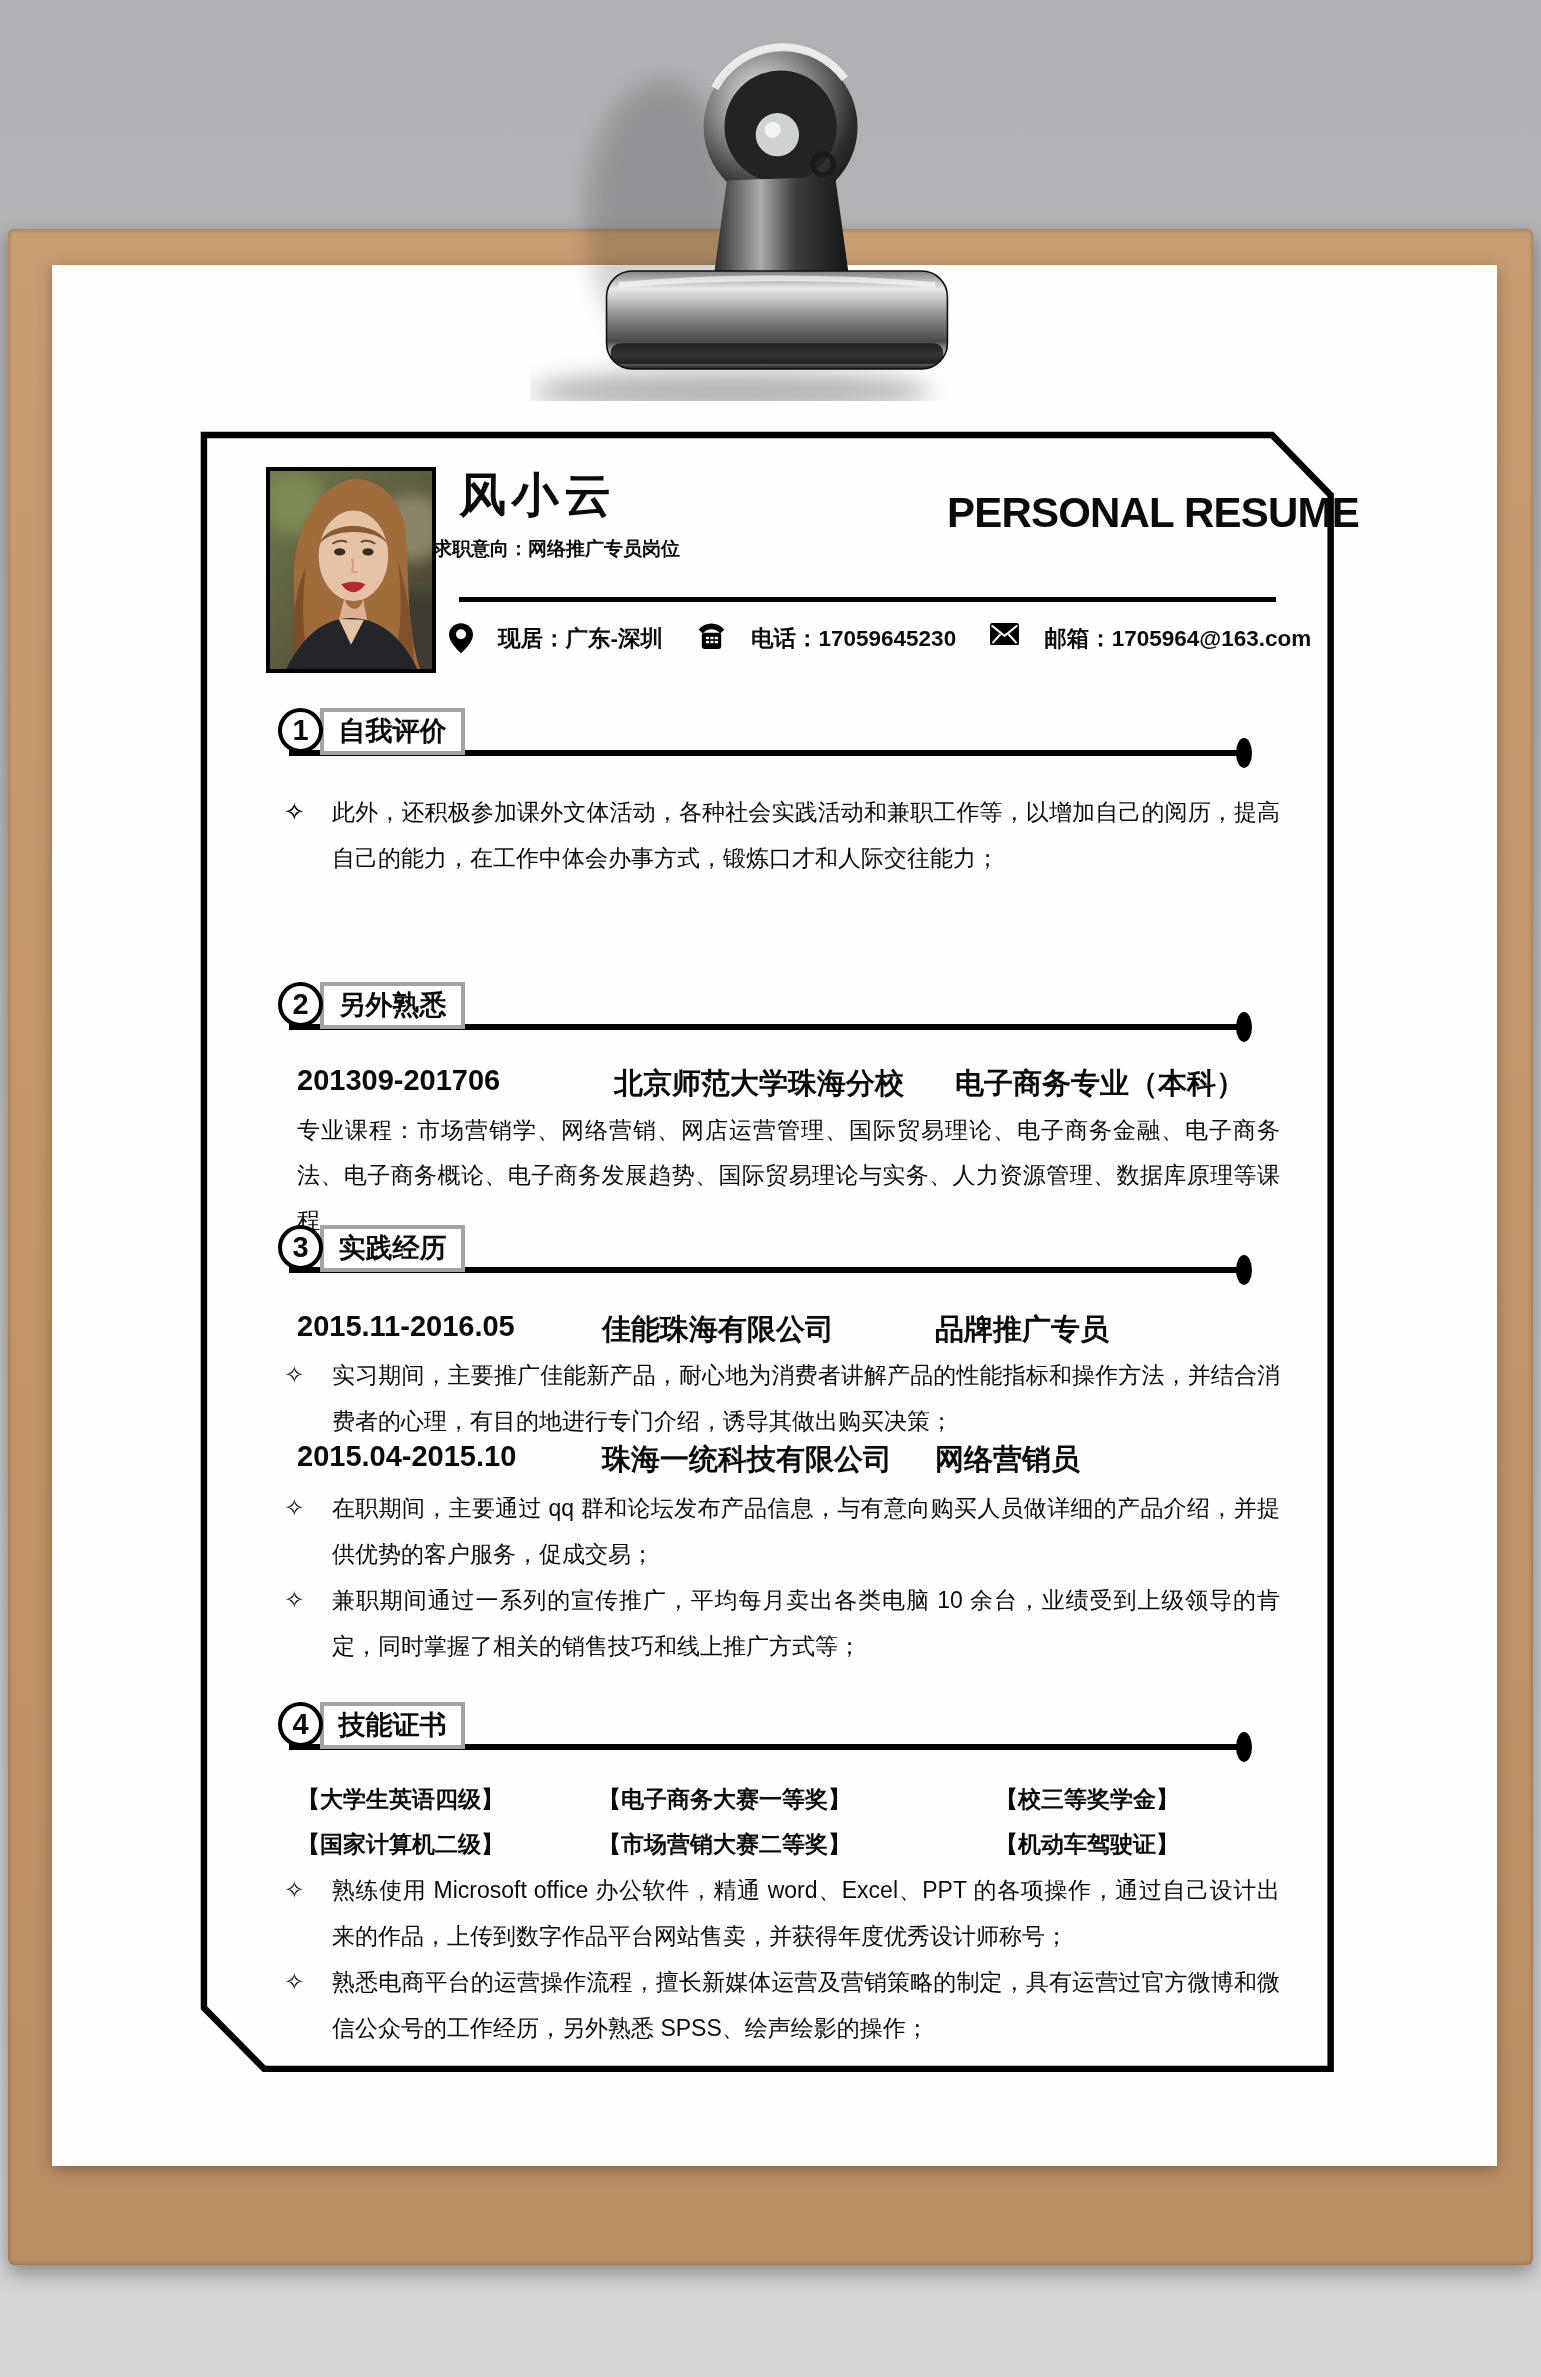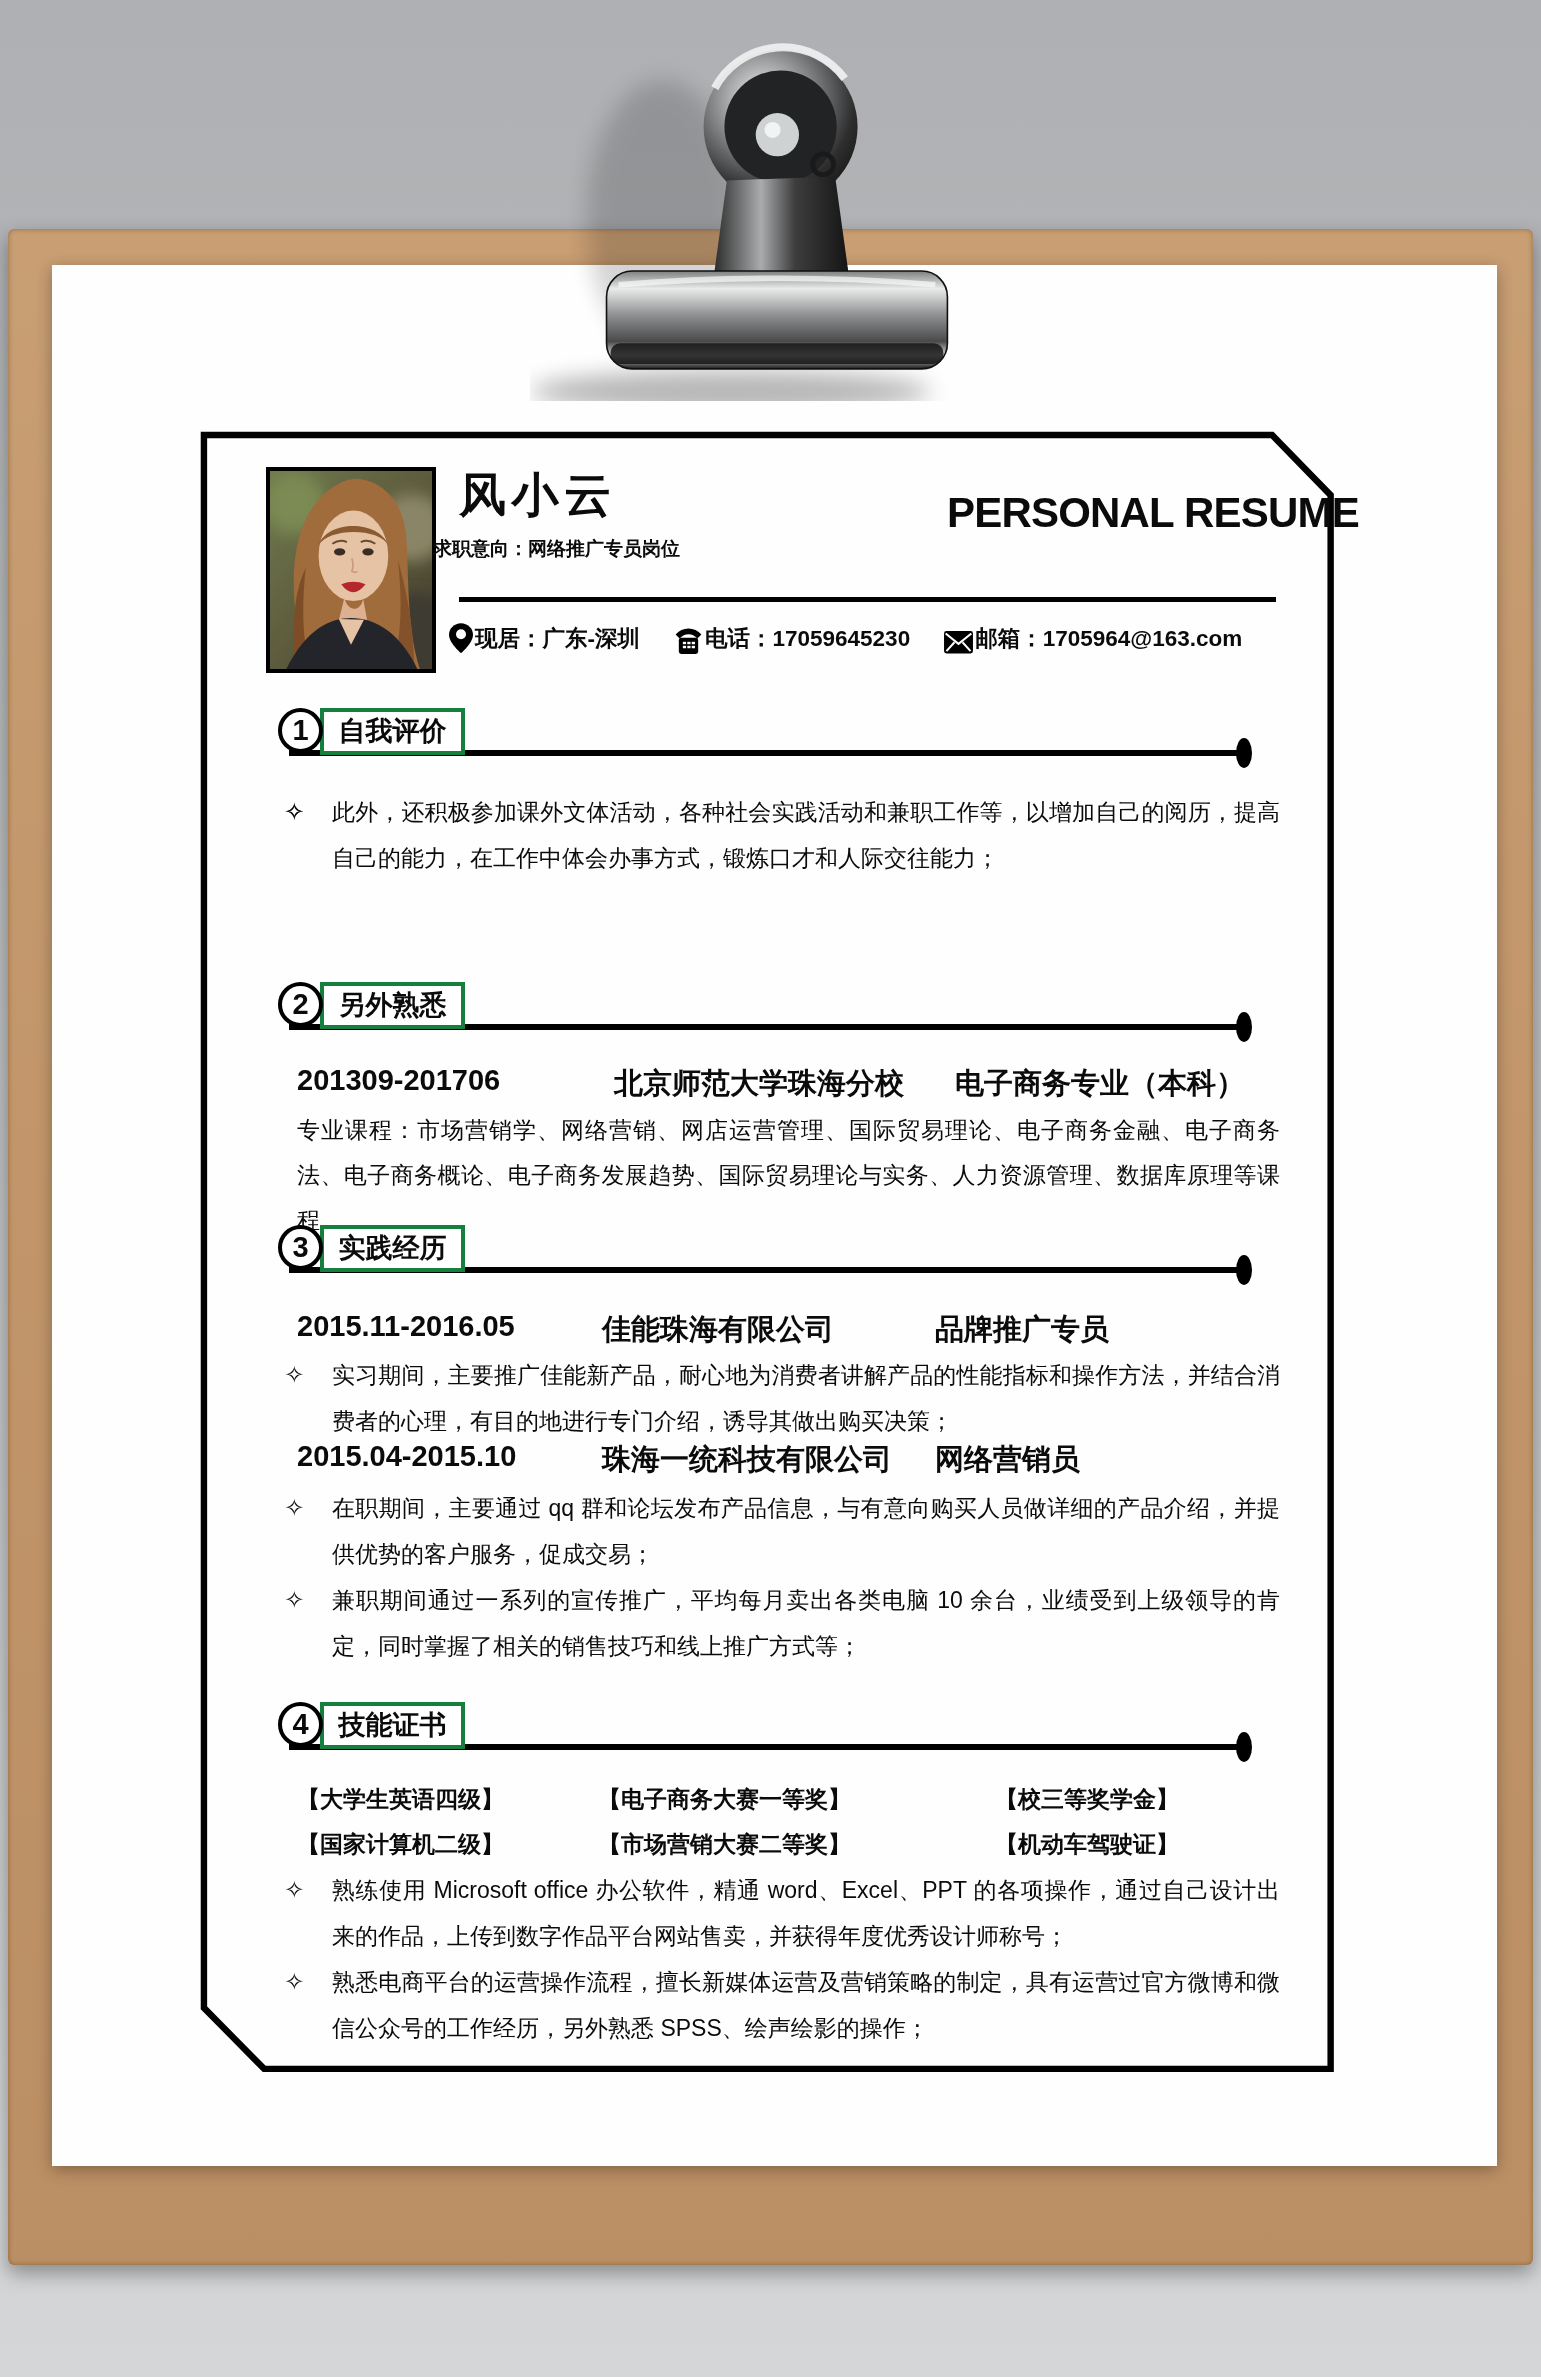--- a/index.html
+++ b/index.html
@@ -22,31 +22,31 @@
   
   .frame-svg{left:0;top:0;width:1541px;height:2377px;pointer-events:none;}
   
   .photo{left:266px;top:467px;width:170px;height:206px;border:4.8px solid #000;box-sizing:border-box;background:#555;}
   .photo svg{display:block;width:100%;height:100%;}
   .name{left:459px;top:464px;font-size:47px;font-weight:bold;letter-spacing:5.6px;}
   .intent{left:433px;top:536px;font-size:19px;font-weight:bold;}
   .resume-title{left:947px;top:456px;font-size:42px;font-weight:bold;letter-spacing:-0.8px;margin-top:33px;}
   .divider{left:459px;top:597px;width:817px;height:4.8px;background:#000;}
   .contact{left:449px;top:618px;width:835px;height:40px;display:flex;align-items:center;gap:34px;font-size:22.5px;font-weight:bold;white-space:nowrap;}
-  .c-item{display:flex;align-items:flex-end;gap:2px;}
+  .c-item{display:flex;align-items:flex-start;gap:25px;}
   .c-item svg{display:block;}
   
   .sec{position:absolute;left:278px;width:987px;height:48px;}
   .sec .num{
     position:absolute;left:0;top:0;width:45px;height:45px;border:4px solid #000;border-radius:50%;
     background:#fff;box-sizing:border-box;z-index:2;display:flex;align-items:center;justify-content:center;
     font-size:29px;font-weight:bold;
   }
   .sec .box{
-    position:absolute;left:42px;top:0;height:47px;border:4px solid #15803d;background:#fff;box-sizing:border-box;
+    position:absolute;left:42px;top:0;height:47px;border:4px solid #a3a3a3;background:#fff;box-sizing:border-box;
     padding:0 14.4px;line-height:39px;font-size:27px;font-weight:bold;z-index:1;white-space:nowrap;
   }
   .sec .line{position:absolute;left:11.2px;top:42px;width:955px;height:5.6px;background:#000;}
   .sec .dot{position:absolute;left:958px;top:30px;width:16px;height:30px;background:#000;border-radius:50%;}
   
   .blist{position:absolute;left:281px;width:999px;}
   .bullet{position:relative;padding-left:51px;font-size:23px;line-height:46px;text-align:justify;}
   .bullet .mk{position:absolute;left:3.2px;top:0;font-size:24px;}
   .rowline{position:absolute;left:297px;width:983px;display:grid;grid-template-columns:317px 341px auto;font-size:29px;font-weight:bold;white-space:nowrap;}
   .rowline.job{grid-template-columns:305px 333px auto;}

